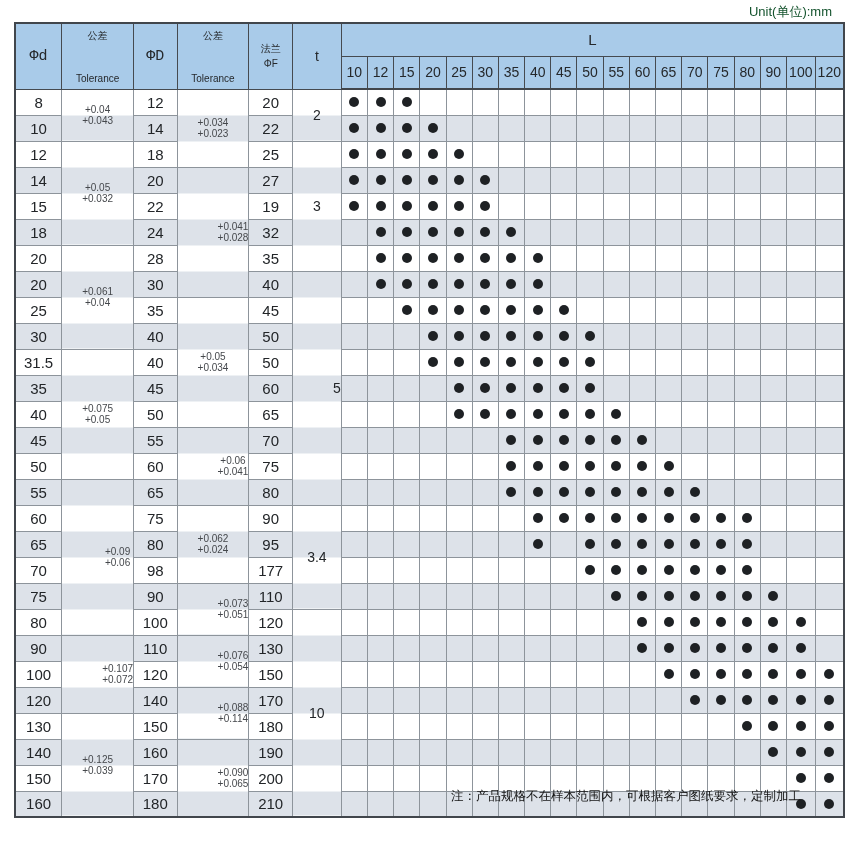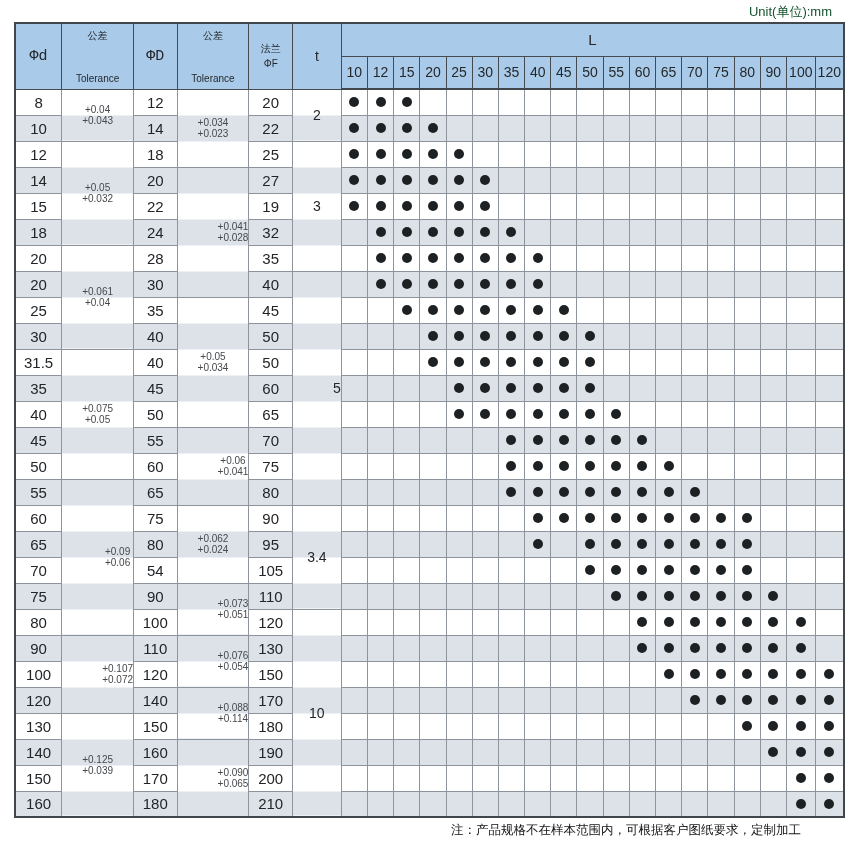--- a/index.html
+++ b/index.html
@@ -22,21 +22,21 @@
   tbody tr{height:26px;}
   tbody td{border:1px solid #8d949b;padding:0;text-align:center;vertical-align:middle;
            font-size:15px;color:#222528;background:#ffffff;}
   tbody tr:nth-child(even) td{background:#dde2e9;}
   td.ms-odd{background:repeating-linear-gradient(to bottom,#ffffff 0 26px,#dde2e9 26px 52px) !important;}
   td.ms-even{background:repeating-linear-gradient(to bottom,#dde2e9 0 26px,#ffffff 26px 52px) !important;padding-left:40px;}
   td.tol{font-size:10px;line-height:11px;color:#45484c;}
   td.tcell{font-size:14px;}
   td.l{line-height:0;}
   .dot{display:inline-block;width:10px;height:10px;border-radius:50%;background:#1e2124;}
-  .note{position:absolute;top:822px;right:44px;font-size:12.5px;color:#141414;text-align:center;}
+  .note{position:absolute;top:788px;right:44px;font-size:12.5px;color:#141414;text-align:center;}
 </style>
 </head>
 <body>
 
 <div class="page">
   <div class="unit-label">Unit(单位):mm</div>
 
   <table class="spec">
     <colgroup id="cols">
         <col style="width: 48px;">
@@ -578,22 +578,22 @@
           <td class="l"><span class="dot"></span></td>
           <td class="l"><span class="dot"></span></td>
           <td class="l"><span class="dot"></span></td>
           <td class="l"><span class="dot"></span></td>
           <td class="l"></td>
           <td class="l"></td>
           <td class="l"></td>
         </tr>
         <tr>
           <td>70</td>
-          <td>54</td>
-          <td>105</td>
+          <td>98</td>
+          <td>177</td>
           <td class="l"></td>
           <td class="l"></td>
           <td class="l"></td>
           <td class="l"></td>
           <td class="l"></td>
           <td class="l"></td>
           <td class="l"></td>
           <td class="l"></td>
           <td class="l"></td>
           <td class="l"><span class="dot"></span></td>

